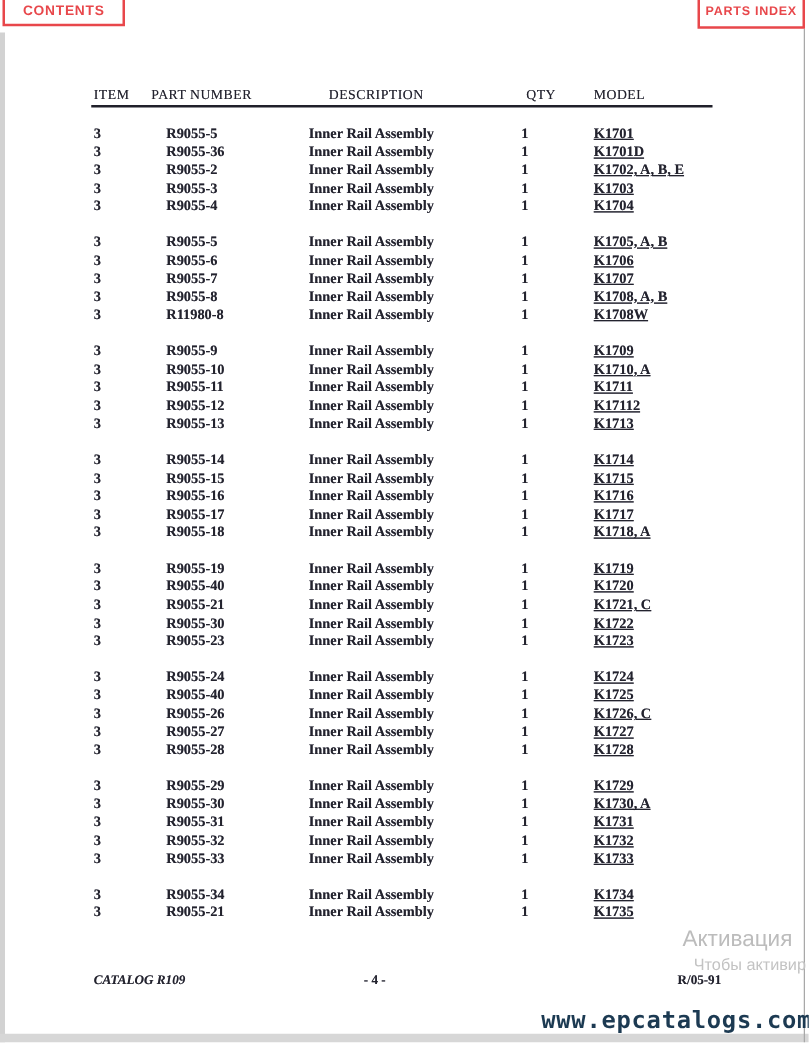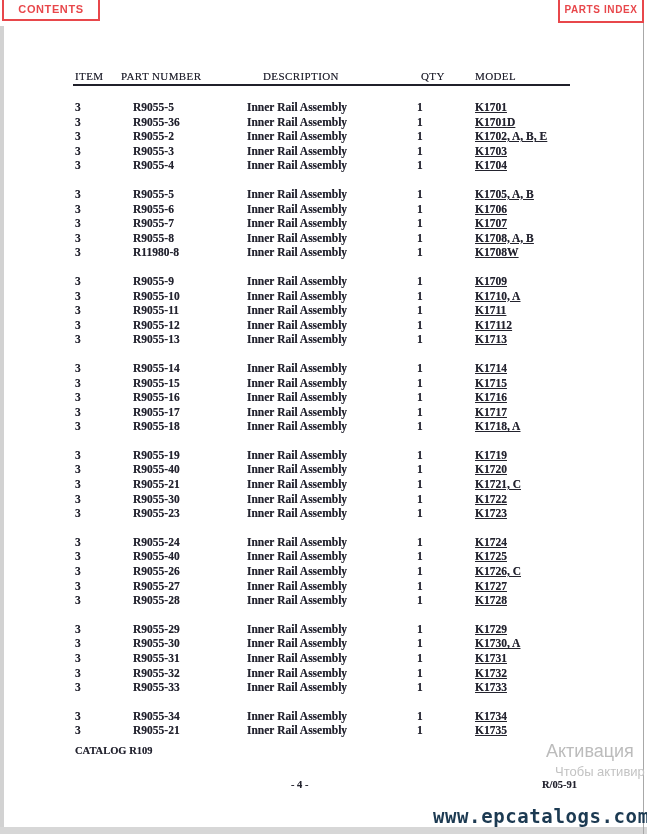--- a/index.html
+++ b/index.html
@@ -35,21 +35,21 @@
   .group{margin:0 0 14px 0;}
   .row{height:14.6px;line-height:14.6px;font-size:11.5px;font-weight:600;display:flex;}
   .c-item{width:58px;}
   .c-part{width:114px;}
   .c-desc{width:170px;}
   .c-qty{width:58px;}
   .c-model{flex:1;text-decoration:underline;}
 
   
   .footer-text{position:absolute;font-size:10.5px;color:#23232e;font-weight:600;text-shadow:0 0 .5px rgba(35,35,55,.5);}
-  .f-catalog{left:75px;top:745px;}
+  .f-catalog{left:75px;top:779px;font-style:italic;}
   .f-page{left:291px;top:779px;}
   .f-rev{left:542px;top:779px;font-family:Liberation Serif, serif;}
 
   
   .wm1{
     position:absolute;left:546px;top:741px;width:120px;
     font-family:"Liberation Sans",sans-serif;font-size:18px;color:#bcbcbc;
     white-space:nowrap;
   }
   .wm2{

